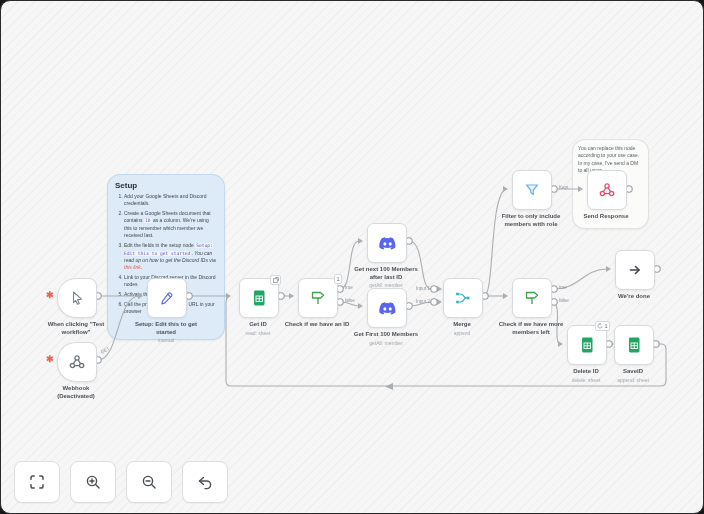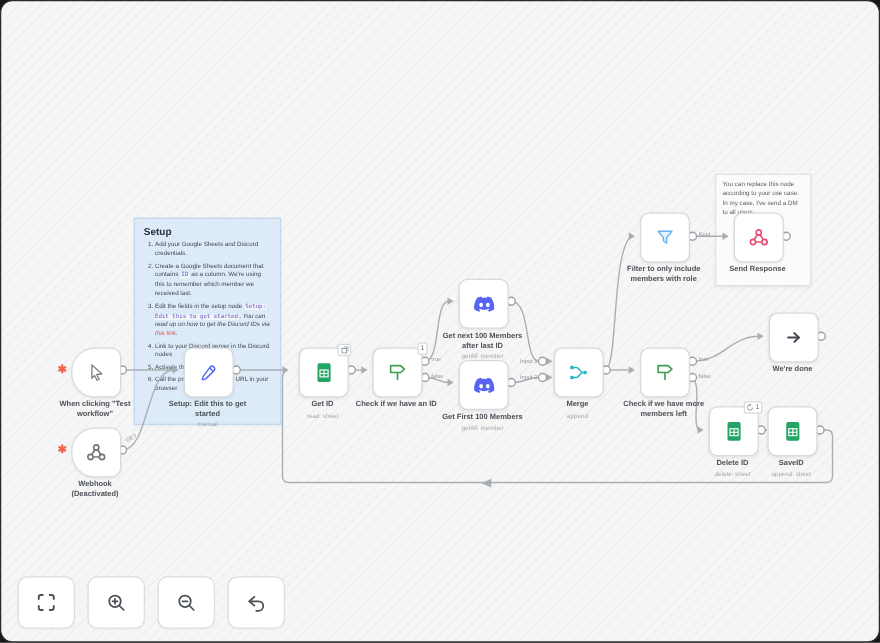--- a/index.html
+++ b/index.html
@@ -2,21 +2,21 @@
 <html><head>
 <meta charset="utf-8">
 <style>
   html,body{margin:0;padding:0;background:#17181a;font-family:"Liberation Sans",sans-serif;}
   .screen{position:relative;width:704px;height:514px;margin:0 auto;border-radius:10px;overflow:hidden;
     background:#f6f6f6;
     background-image:repeating-linear-gradient(135deg, rgba(110,110,110,0.05) 0px, rgba(110,110,110,0.05) 1px, transparent 1px, transparent 6px);
     border:1px solid #2a2a2a; box-sizing:border-box;}
   .abs{position:absolute;}
   
-  .sticky{position:absolute;border-radius:0;box-shadow:0 1px 2px rgba(60,70,90,.07);}
+  .sticky{position:absolute;border-radius:13px;box-shadow:0 1px 2px rgba(60,70,90,.07);}
   .sticky-blue{background:#dcebf7;border:1px solid rgba(120,160,200,.25);}
   .sticky-white{background:#fbfbfa;border:1px solid rgba(150,150,150,.25);}
   .sticky h3{margin:0 0 3px 0;font-size:8px;font-weight:bold;color:#2d3136;}
   .sticky .body{font-size:5px;line-height:1.45;color:#41474e;}
   .sticky ol{margin:0;padding-left:9px;}
   .sticky li{margin:0 0 2.5px 0;}
   .code{font-family:"DejaVu Sans Mono",monospace;font-size:4.6px;color:#6d4fc2;background:rgba(255,255,255,.55);border-radius:1.5px;padding:0 1px;}
   .em{font-style:italic;}
   .lnk{font-style:italic;color:#e2574c;cursor:pointer;}
   

